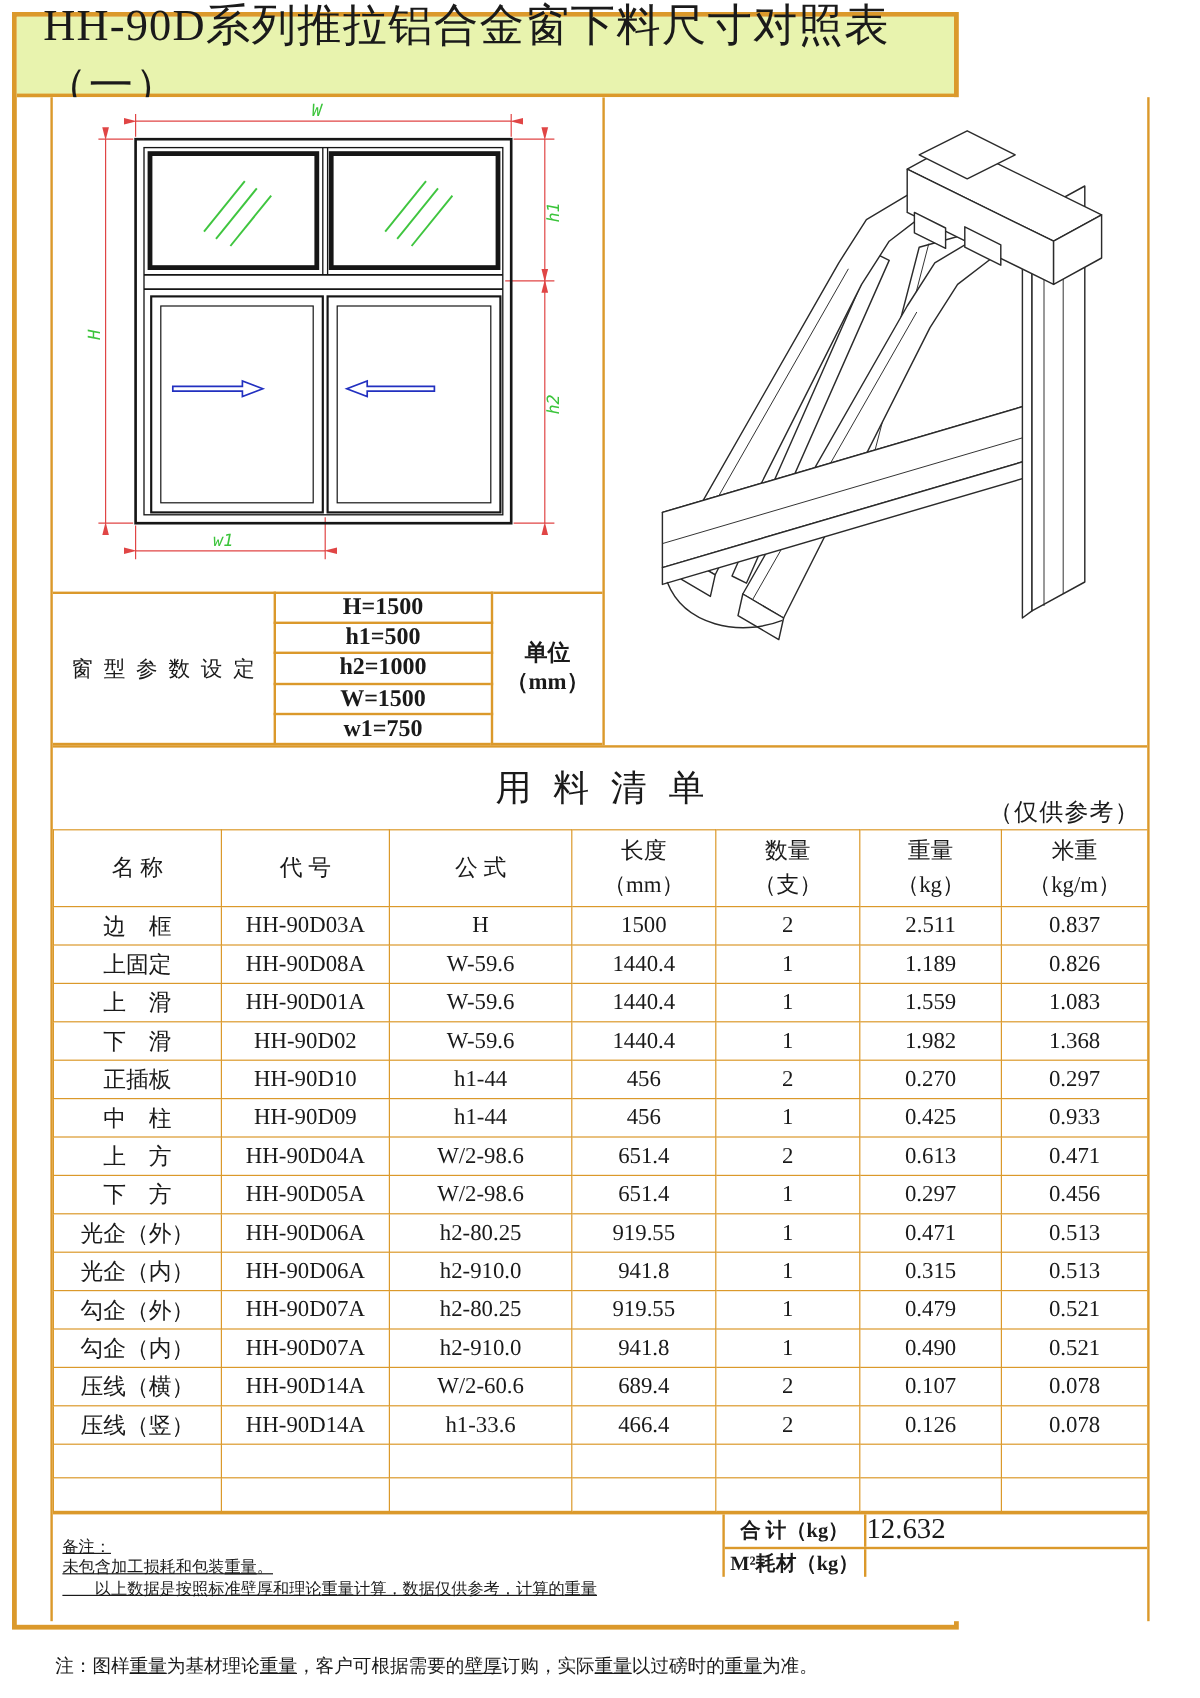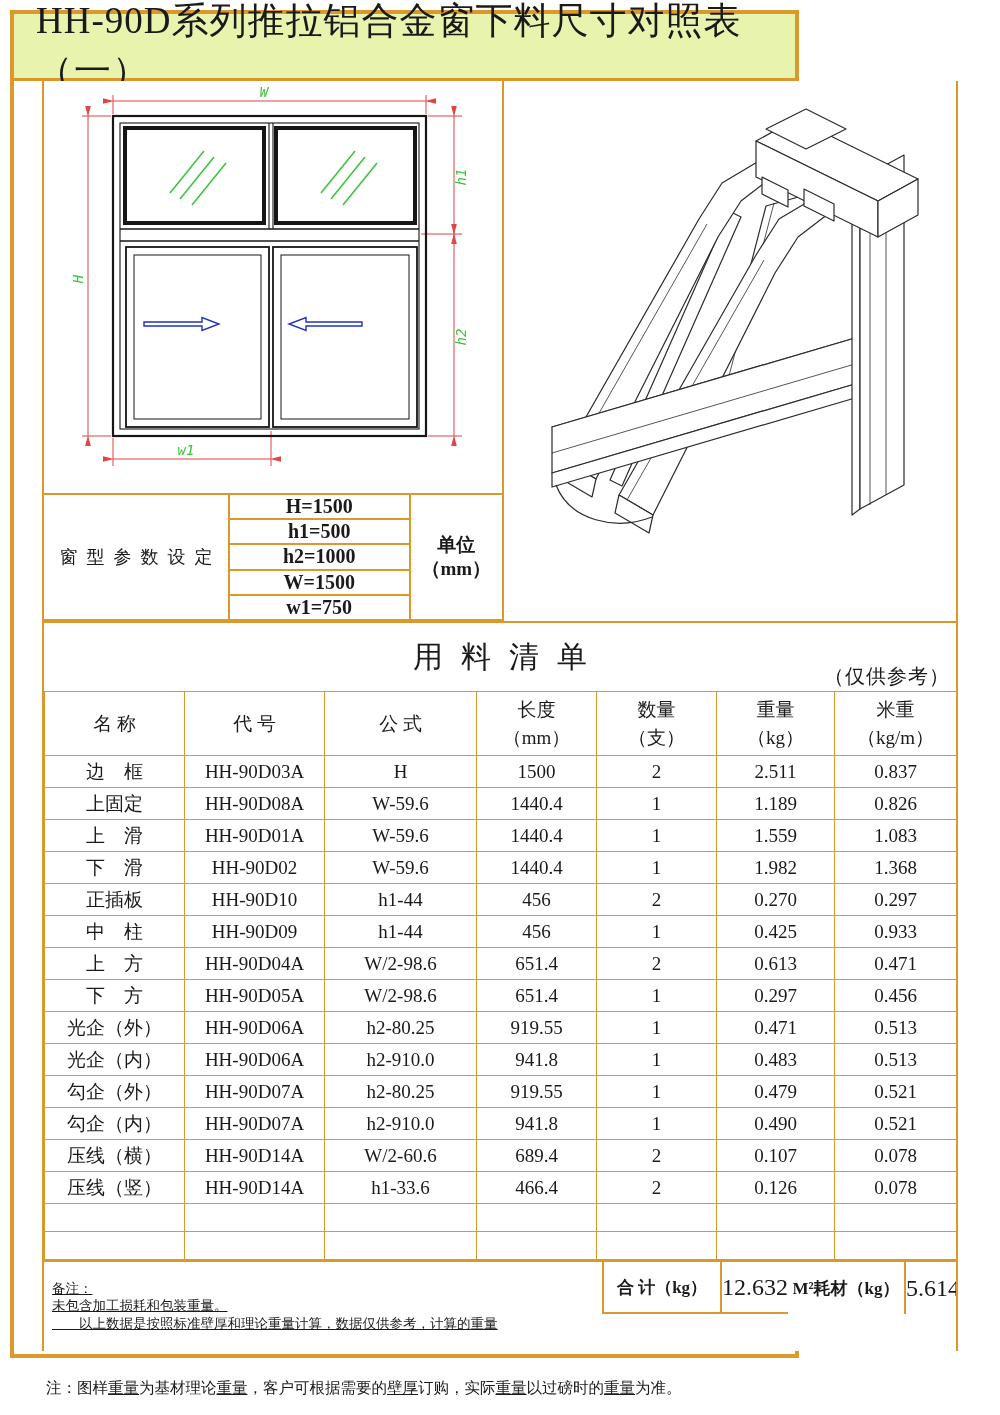--- a/index.html
+++ b/index.html
@@ -29,21 +29,21 @@
   .mat-title .ref { position:absolute; right:6px; bottom:1px; font-size:20px; letter-spacing:1px; }
   table.materials { width:100%; border-collapse:collapse; table-layout:fixed; }
   table.materials th, table.materials td { border:1px solid #db992b; text-align:center; vertical-align:middle; font-weight:normal; }
   table.materials th { height:64px; font-size:19px; line-height:1.45; }
   table.materials td { height:32px; font-size:19px; }
   tr.empty-row td { height:28px; }
   
   .bottom-row { display:flex; height:54px; border-top:2px solid #db992b; }
   .remarks { flex:1; padding:18px 8px 0 8px; font-size:13.5px; line-height:1.28;text-decoration:underline; }
   .remarks u, .footer-note u { text-decoration:underline; }
-  .totals { width:354px; border-left:2px solid #db992b; display:flex; }
+  .totals { width:354px; border-left:2px solid #db992b; display:flex; flex-direction:column; }
   .totals .trow { flex:1; display:flex; }
   .totals .trow:first-child { border-bottom:2px solid #db992b; }
   .totals .tlabel { width:118px; border-right:2px solid #db992b; display:flex; align-items:center; justify-content:center; font-size:17px; font-weight:bold; }
   .totals .tvalue { flex:1; display:flex; align-items:center; font-size:24px; }
   .footer-note { position:absolute; left:46px; top:1378px; width:920px; font-size:15.5px; }
   svg text.cad { font-family:"DejaVu Sans Mono",monospace; font-style:italic; fill:#3bc43b; font-size:14px; }
 </style>
 </head>
 <body>
 
@@ -336,21 +336,21 @@
         <td>0.471</td>
         <td>0.513</td>
       </tr>
 
       <tr>
         <td>光企（内）</td>
         <td>HH-90D06A</td>
         <td>h2-910.0</td>
         <td>941.8</td>
         <td>1</td>
-        <td>0.483</td>
+        <td>0.315</td>
         <td>0.513</td>
       </tr>
 
       <tr>
         <td>勾企（外）</td>
         <td>HH-90D07A</td>
         <td>h2-80.25</td>
         <td>919.55</td>
         <td>1</td>
         <td>0.479</td>
@@ -413,21 +413,20 @@
         <div>未包含加工损耗和包装<u>重量</u>。</div>
         <div>　　以上数据是按照标准<u>壁厚</u>和理论<u>重量</u>计算，数据仅供参考，计算的<u>重量</u></div>
       </div>
       <div class="totals">
         <div class="trow">
           <div class="tlabel">合 计（kg）</div>
           <div class="tvalue">12.632</div>
         </div>
         <div class="trow">
           <div class="tlabel">M²耗材（kg）</div>
-          <div class="tvalue">5.614</div>
         </div>
       </div>
     </div>
 
   </div>
 </div>
 
 <div class="footer-note">注：图样<u>重量</u>为基材理论<u>重量</u>，客户可根据需要的<u>壁厚</u>订购，实际<u>重量</u>以过磅时的<u>重量</u>为准。</div>
 
 </body></html>

